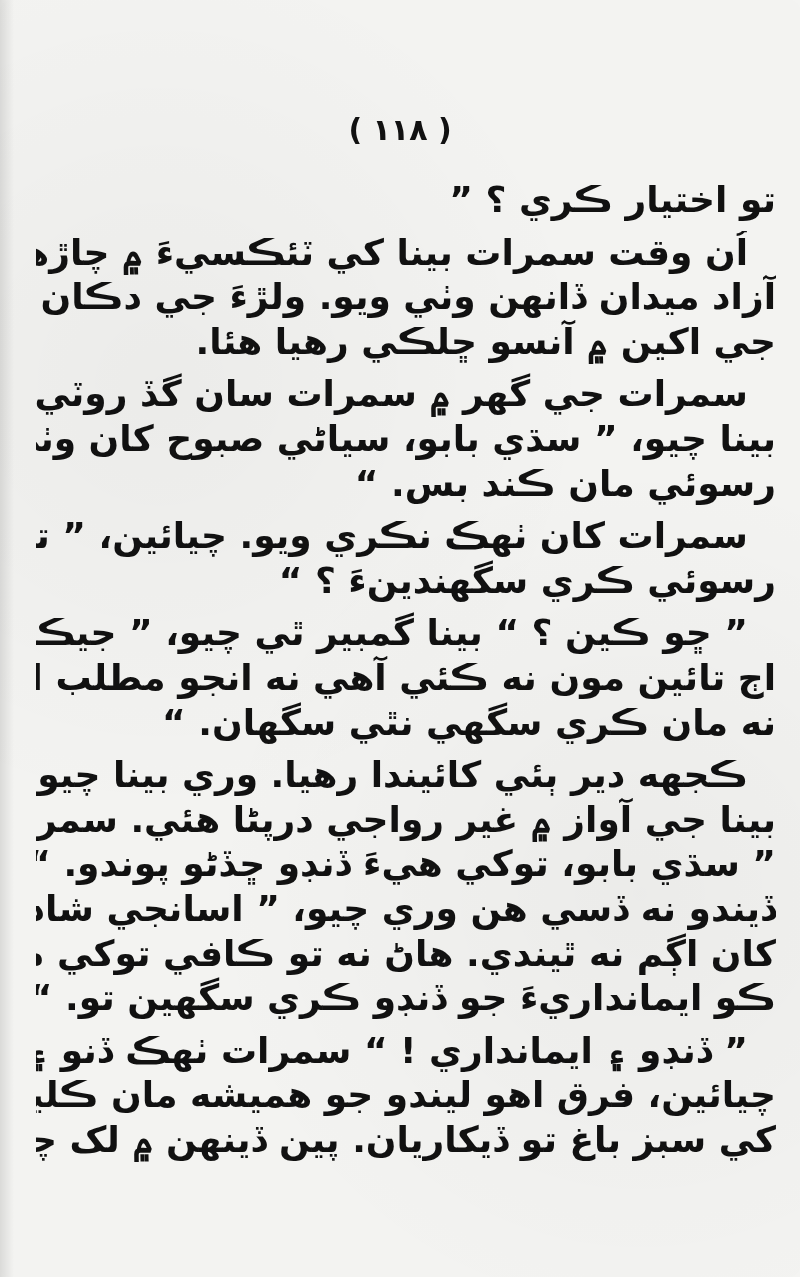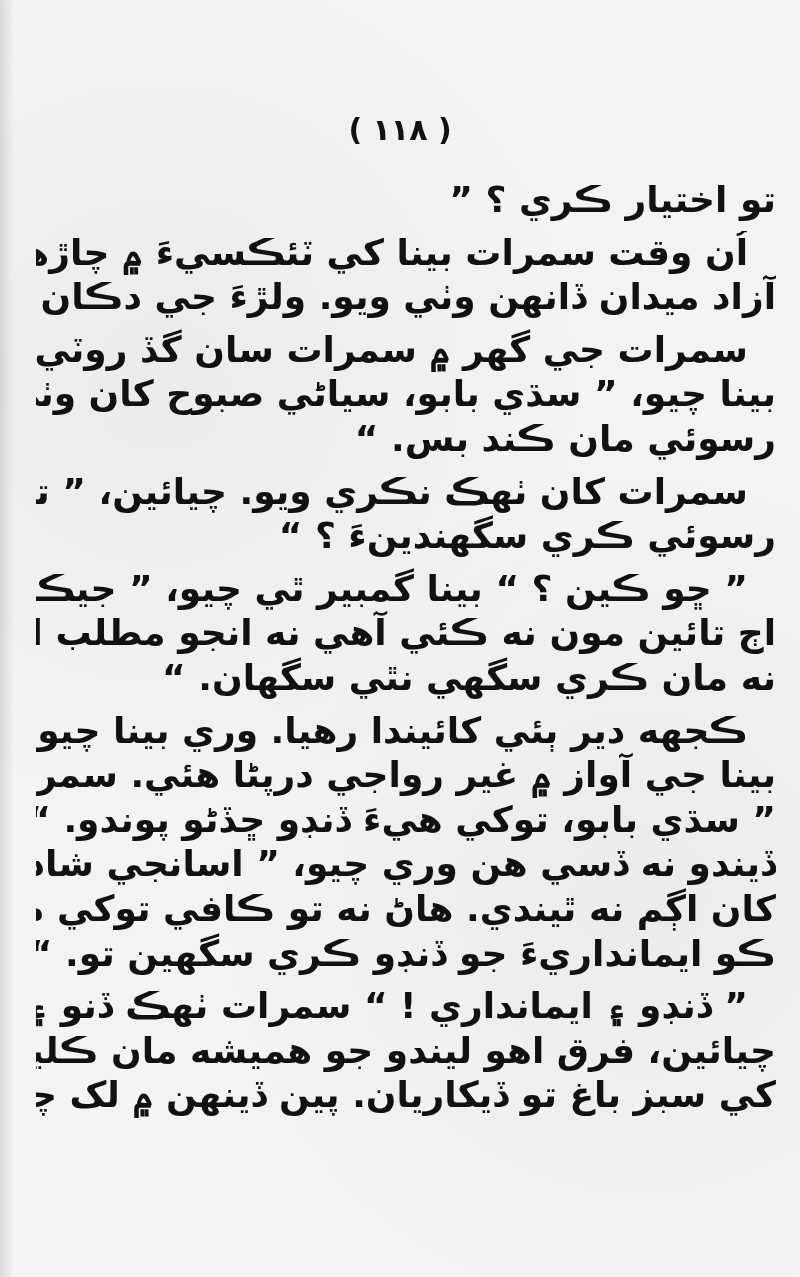--- a/index.html
+++ b/index.html
@@ -73,20 +73,21 @@
 
 <div class="page">
   <div class="left-shadow"></div>
 
   <div class="page-number">( ١١٨ )</div>
 
   <div class="text-block" id="text-block">
     <div class="line short">تو اختيار ڪري ؟ ”</div>
     <div class="line indent">اُن وقت سمرات بينا کي ٽئڪسيءَ ۾ چاڙهي</div>
     <div class="line">آزاد ميدان ڏانهن وٺي ويو. ولڙءَ جي دڪان لي رڪارڊ</div>
+    <div class="line short">جي اکين ۾ آنسو ڇلڪي رهيا هئا.</div>
     <div class="line indent">سمرات جي گهر ۾ سمرات سان گڏ روٽي کائيندي</div>
     <div class="line">بينا چيو، ” سڌي بابو، سياڻي صبوح کان وٺي</div>
     <div class="line short">رسوئي مان ڪند بس. “</div>
     <div class="line indent">سمرات کان ٺهڪ نڪري ويو. چيائين، ” تون</div>
     <div class="line short">رسوئي ڪري سگهندينءَ ؟ “</div>
     <div class="line indent">” ڇو ڪين ؟ “ بينا گمبير ٿي چيو، ” جيڪڏهن</div>
     <div class="line">اڄ تائين مون نه ڪئي آهي نه انجو مطلب اهو نه آهي</div>
     <div class="line short">نه مان ڪري سگهي نٿي سگهان. “</div>
     <div class="line indent">ڪجهه دير ٻئي کائيندا رهيا. وري بينا چيو،</div>
     <div class="line">بينا جي آواز ۾ غير رواجي درپڻا هئي. سمرات کي جواب</div>

